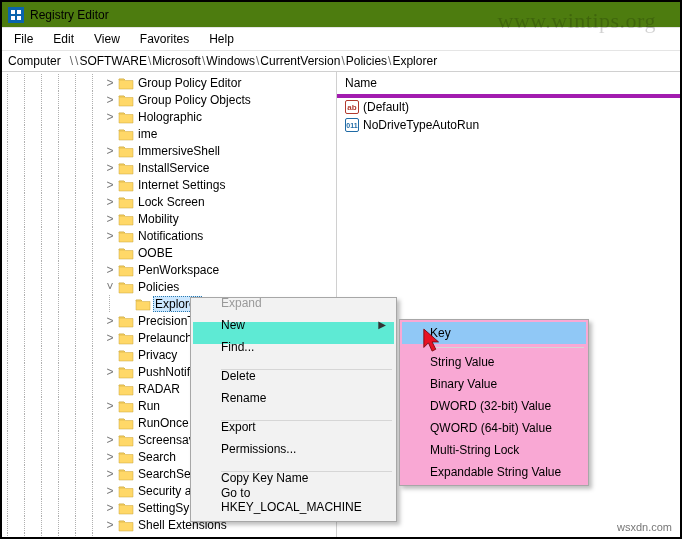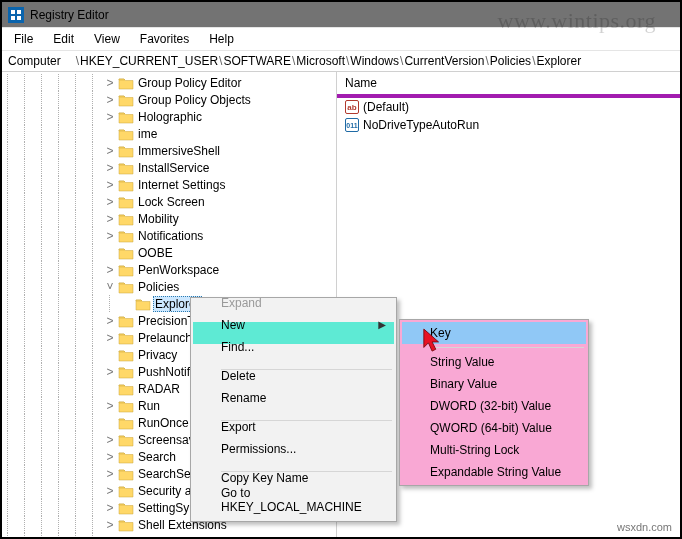--- a/index.html
+++ b/index.html
@@ -1,24 +1,24 @@
 <!DOCTYPE html>
 <html><head>
 <meta charset="utf-8">
 <style>
 *{box-sizing:border-box;margin:0;padding:0;font-family:"Segoe UI",Tahoma,sans-serif;font-size:12px;color:#000;user-select:none}
 body{width:682px;height:539px;background:#fff;border:2px solid #000;position:relative;overflow:hidden}
-.titlebar{display:flex;align-items:center;height:26px;padding:2px 6px;background:#737373;border-bottom:1px solid #e5e5e5}
+.titlebar{display:flex;align-items:center;height:26px;padding:2px 6px;background:#4d7c0f;border-bottom:1px solid #e5e5e5}
 .app-icon{width:16px;height:16px;background:#0a64ad;display:inline-flex;align-items:center;justify-content:center;margin-right:6px}
 .app-icon svg{width:10px;height:10px}
 .title{font-size:12px}
 .menubar{display:flex;gap:4px;padding:2px 4px;border-bottom:1px solid #e5e5e5}
 .menubar span{padding:2px 8px}
 .addrbar{display:flex;align-items:center;padding:3px 6px;border-bottom:1px solid #d0d0d0;font-size:12px;white-space:nowrap;overflow:hidden}
-.addrbar .lbl{margin-right:14px}
+.addrbar .lbl{margin-right:8px}
 .addrbar .sep{margin:0 1px;color:#666}
 .workspace{display:flex;height:calc(100% - 26px - 22px - 22px);}
 .treepane{width:335px;border-right:1px solid #d0d0d0;overflow:hidden;padding-top:2px;position:relative}
 .treepane .treewrap{position:absolute;left:0;top:2px;width:100%}
 .valuepane{flex:1;padding:0}
 .valuepane .hdr{border-bottom:4px solid #a21caf;padding:4px 8px;font-size:12px;color:#000}
 .valrow{display:flex;align-items:center;gap:4px;padding:2px 8px}
 .ico-str{width:14px;height:14px;display:inline-flex;align-items:center;justify-content:center;border:1px solid #b03a2e;background:#fff;font-size:8px;color:#b03a2e;font-weight:bold;border-radius:2px}
 .ico-bin{width:14px;height:14px;display:inline-flex;align-items:center;justify-content:center;border:1px solid #1f6aa5;background:#fff;font-size:7px;color:#1f6aa5;font-weight:bold;border-radius:2px}
 .tree-item{display:flex;align-items:center;height:17px;white-space:nowrap}
@@ -62,21 +62,20 @@
   <span>File</span>
   <span>Edit</span>
   <span>View</span>
   <span>Favorites</span>
   <span>Help</span>
 </div>
 
 <div class="addrbar">
   <span class="lbl">Computer</span>
     <span class="sep">\</span>
-  <span>HKEY_CURRENT_USER</span>
     <span class="sep">\</span>
   <span>SOFTWARE</span>
     <span class="sep">\</span>
   <span>Microsoft</span>
     <span class="sep">\</span>
   <span>Windows</span>
     <span class="sep">\</span>
   <span>CurrentVersion</span>
     <span class="sep">\</span>
   <span>Policies</span>

